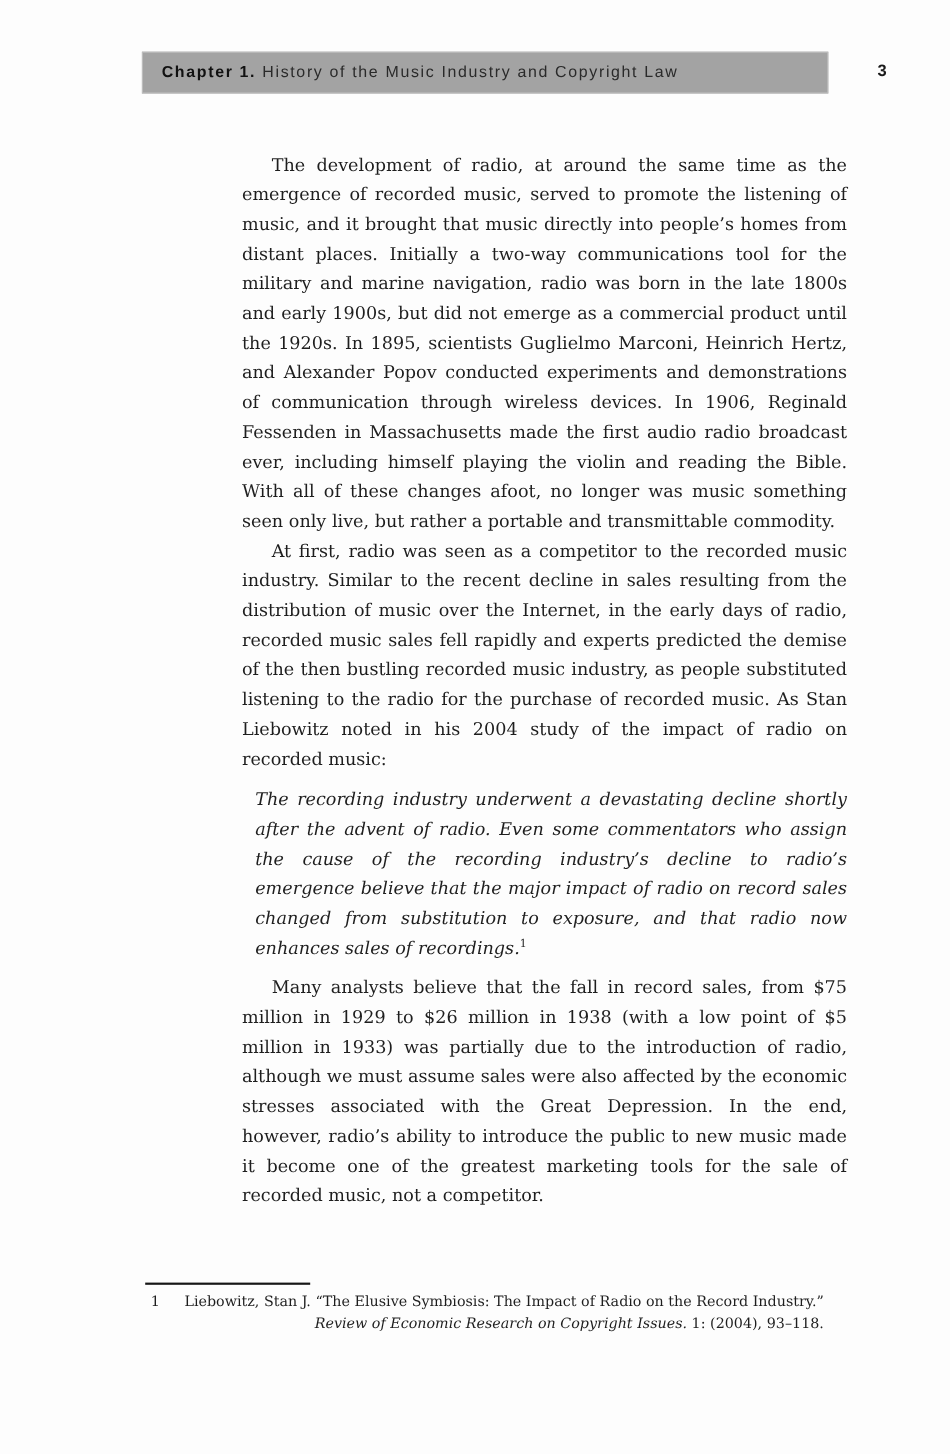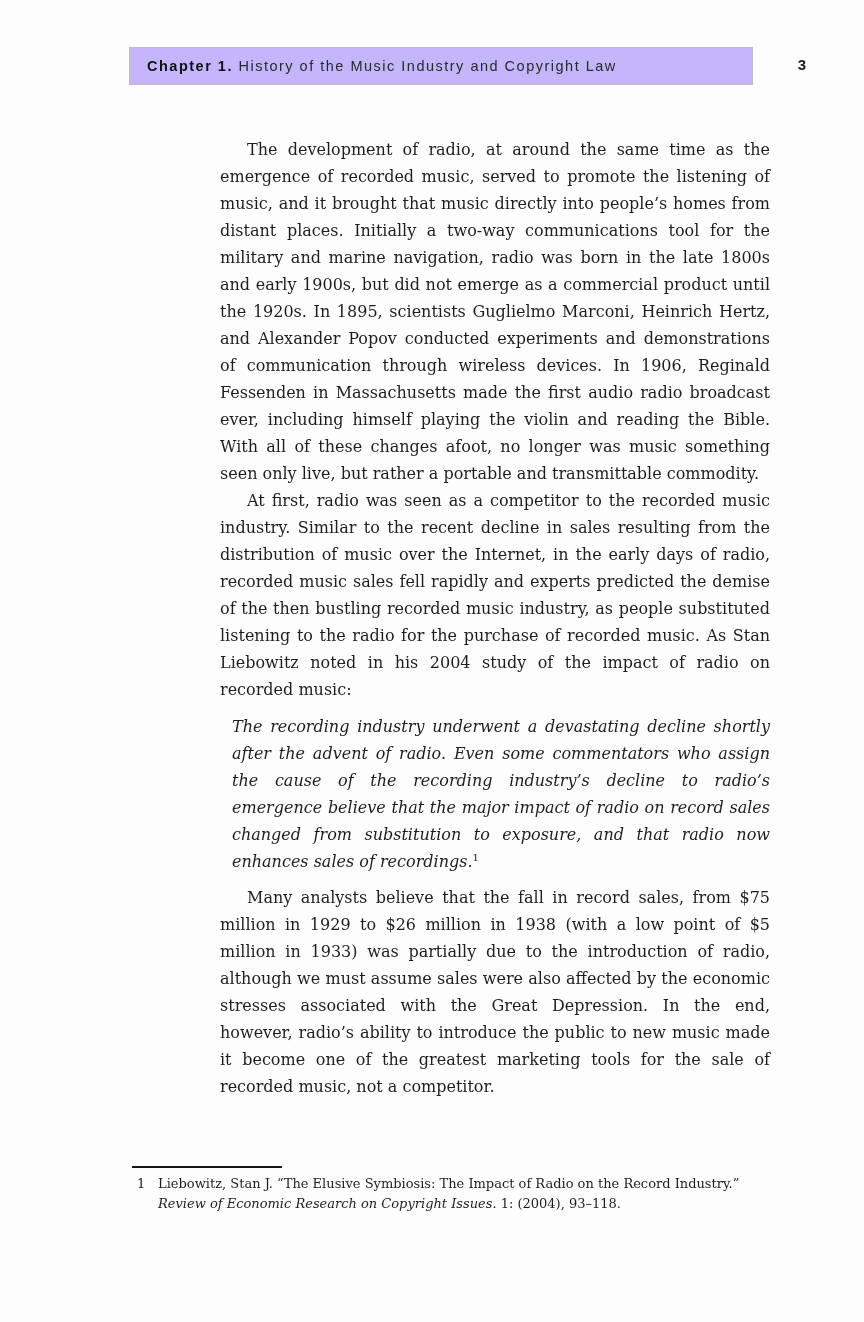--- a/index.html
+++ b/index.html
@@ -23,21 +23,21 @@
     height: 100px;
   }
   .header-box {
     position: absolute;
     left: 129px;
     top: 47px;
     width: 624px;
     height: 38px;
     box-sizing: border-box;
     border: 1px solid #bcbcbc;
-    background: #c4b5fd;
+    background: #a3a3a3;
     display: flex;
     align-items: center;
     padding-left: 17px;
     font-family: "Liberation Sans", sans-serif;
     font-size: 14.5px;
     letter-spacing: 1.5px;
     color: #222;
     white-space: pre;
   }
   .chapter-label {
@@ -102,21 +102,21 @@
     display: flex;
     font-size: 13px;
     line-height: 20px;
     color: #1e1e1e;
   }
   .fn-num {
     flex: 0 0 21px;
   }
   .fn-text {
     flex: 1;
-    text-align: left;
+    text-align: right;
   }
   .fn-text em {
     font-style: italic;
   }
 </style>
 </head>
 <body>
 
 <div class="running-header">
   <div class="header-box">

